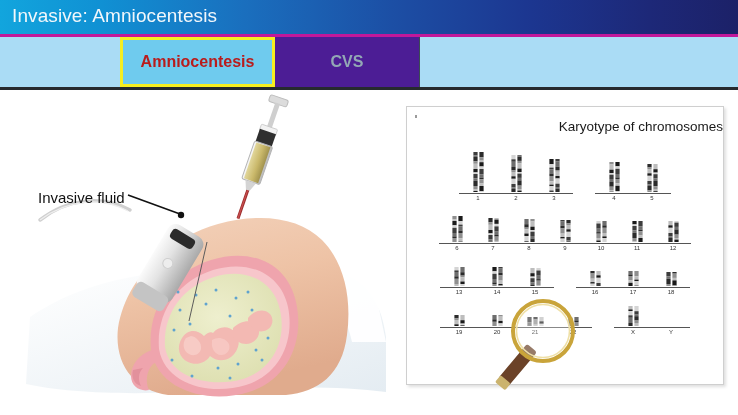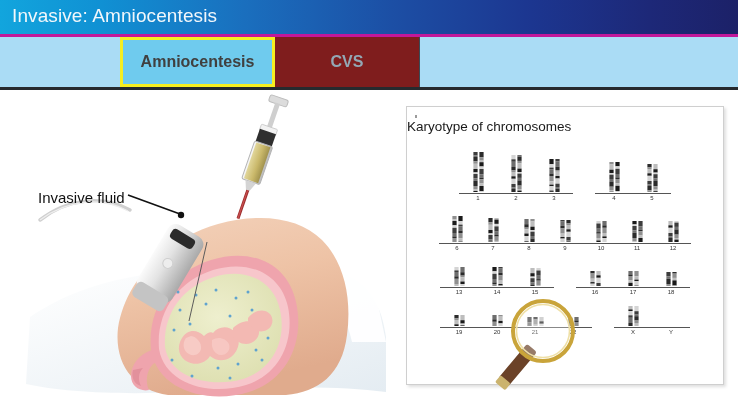--- a/index.html
+++ b/index.html
@@ -13,36 +13,36 @@
 
   
   #magenta-rule{position:absolute;left:0;top:34px;width:738px;height:3px;
     background:linear-gradient(90deg,#c2189a 0%,#c2189a 62%,#c2189a 100%);}
 
   
   #tab-bar{position:absolute;left:0;top:37px;width:738px;height:50px;background:#aadcf5;display:flex;}
   .tab{height:50px;box-sizing:border-box;display:flex;align-items:center;justify-content:center;
     text-align:center;line-height:1.08;}
   .tab-spacer{background:#aadcf5;}
-  .tab-active{background:#6fcbee;color:#404040;font-weight:bold;font-size:16px;
+  .tab-active{background:#6fcbee;color:#b91c1c;font-weight:bold;font-size:16px;
     border:3px solid #f6ee20;}
-  .tab-inactive{background:#7f1d1d;color:#93a8b5;font-weight:bold;font-size:16px;
+  .tab-inactive{background:#4c1d95;color:#93a8b5;font-weight:bold;font-size:16px;
     border-right:1px solid #3b4a55;}
   #tab-bottom-rule{position:absolute;left:0;top:87px;width:738px;height:3px;background:#262a2e;}
 
   
   #illustration{position:absolute;left:0;top:92px;width:400px;height:323px;}
   #illustration svg{display:block;}
   #label-amniotic{position:absolute;left:38px;top:189px;font-size:15px;color:#111;white-space:nowrap;}
 
   
   #karyo-panel{position:absolute;left:406px;top:106px;width:316px;height:277px;
     background:#ffffff;border:1px solid #cfcfcf;box-shadow:2px 2px 3px rgba(0,0,0,.13);}
   #karyo-dot{position:absolute;left:8px;top:8px;width:2px;height:3px;background:#9b9b9b;}
-  #karyo-title{position:absolute;left:0;top:12px;width:316px;text-align:left;font-size:13.5px;color:#1a1a1a;}
+  #karyo-title{position:absolute;left:0;top:12px;width:316px;text-align:right;font-size:13.5px;color:#1a1a1a;}
   #karyo-rows{position:absolute;left:0;top:42px;width:316px;}
   .k-row{position:relative;width:100%;display:flex;justify-content:center;align-items:flex-end;}
   .k-cell{position:relative;display:flex;flex-direction:column;align-items:center;justify-content:flex-end;}
   .k-pair{display:flex;align-items:flex-end;justify-content:center;gap:1px;}
   .k-underline{width:100%;height:1px;background:#555;margin-top:1px;}
   .k-num{font-size:6px;color:#333;margin-top:1px;line-height:1;font-family:"Liberation Sans",sans-serif;}
   .k-gap{width:22px;}
   
   #magnifier{position:absolute;pointer-events:none;}
 </style>

